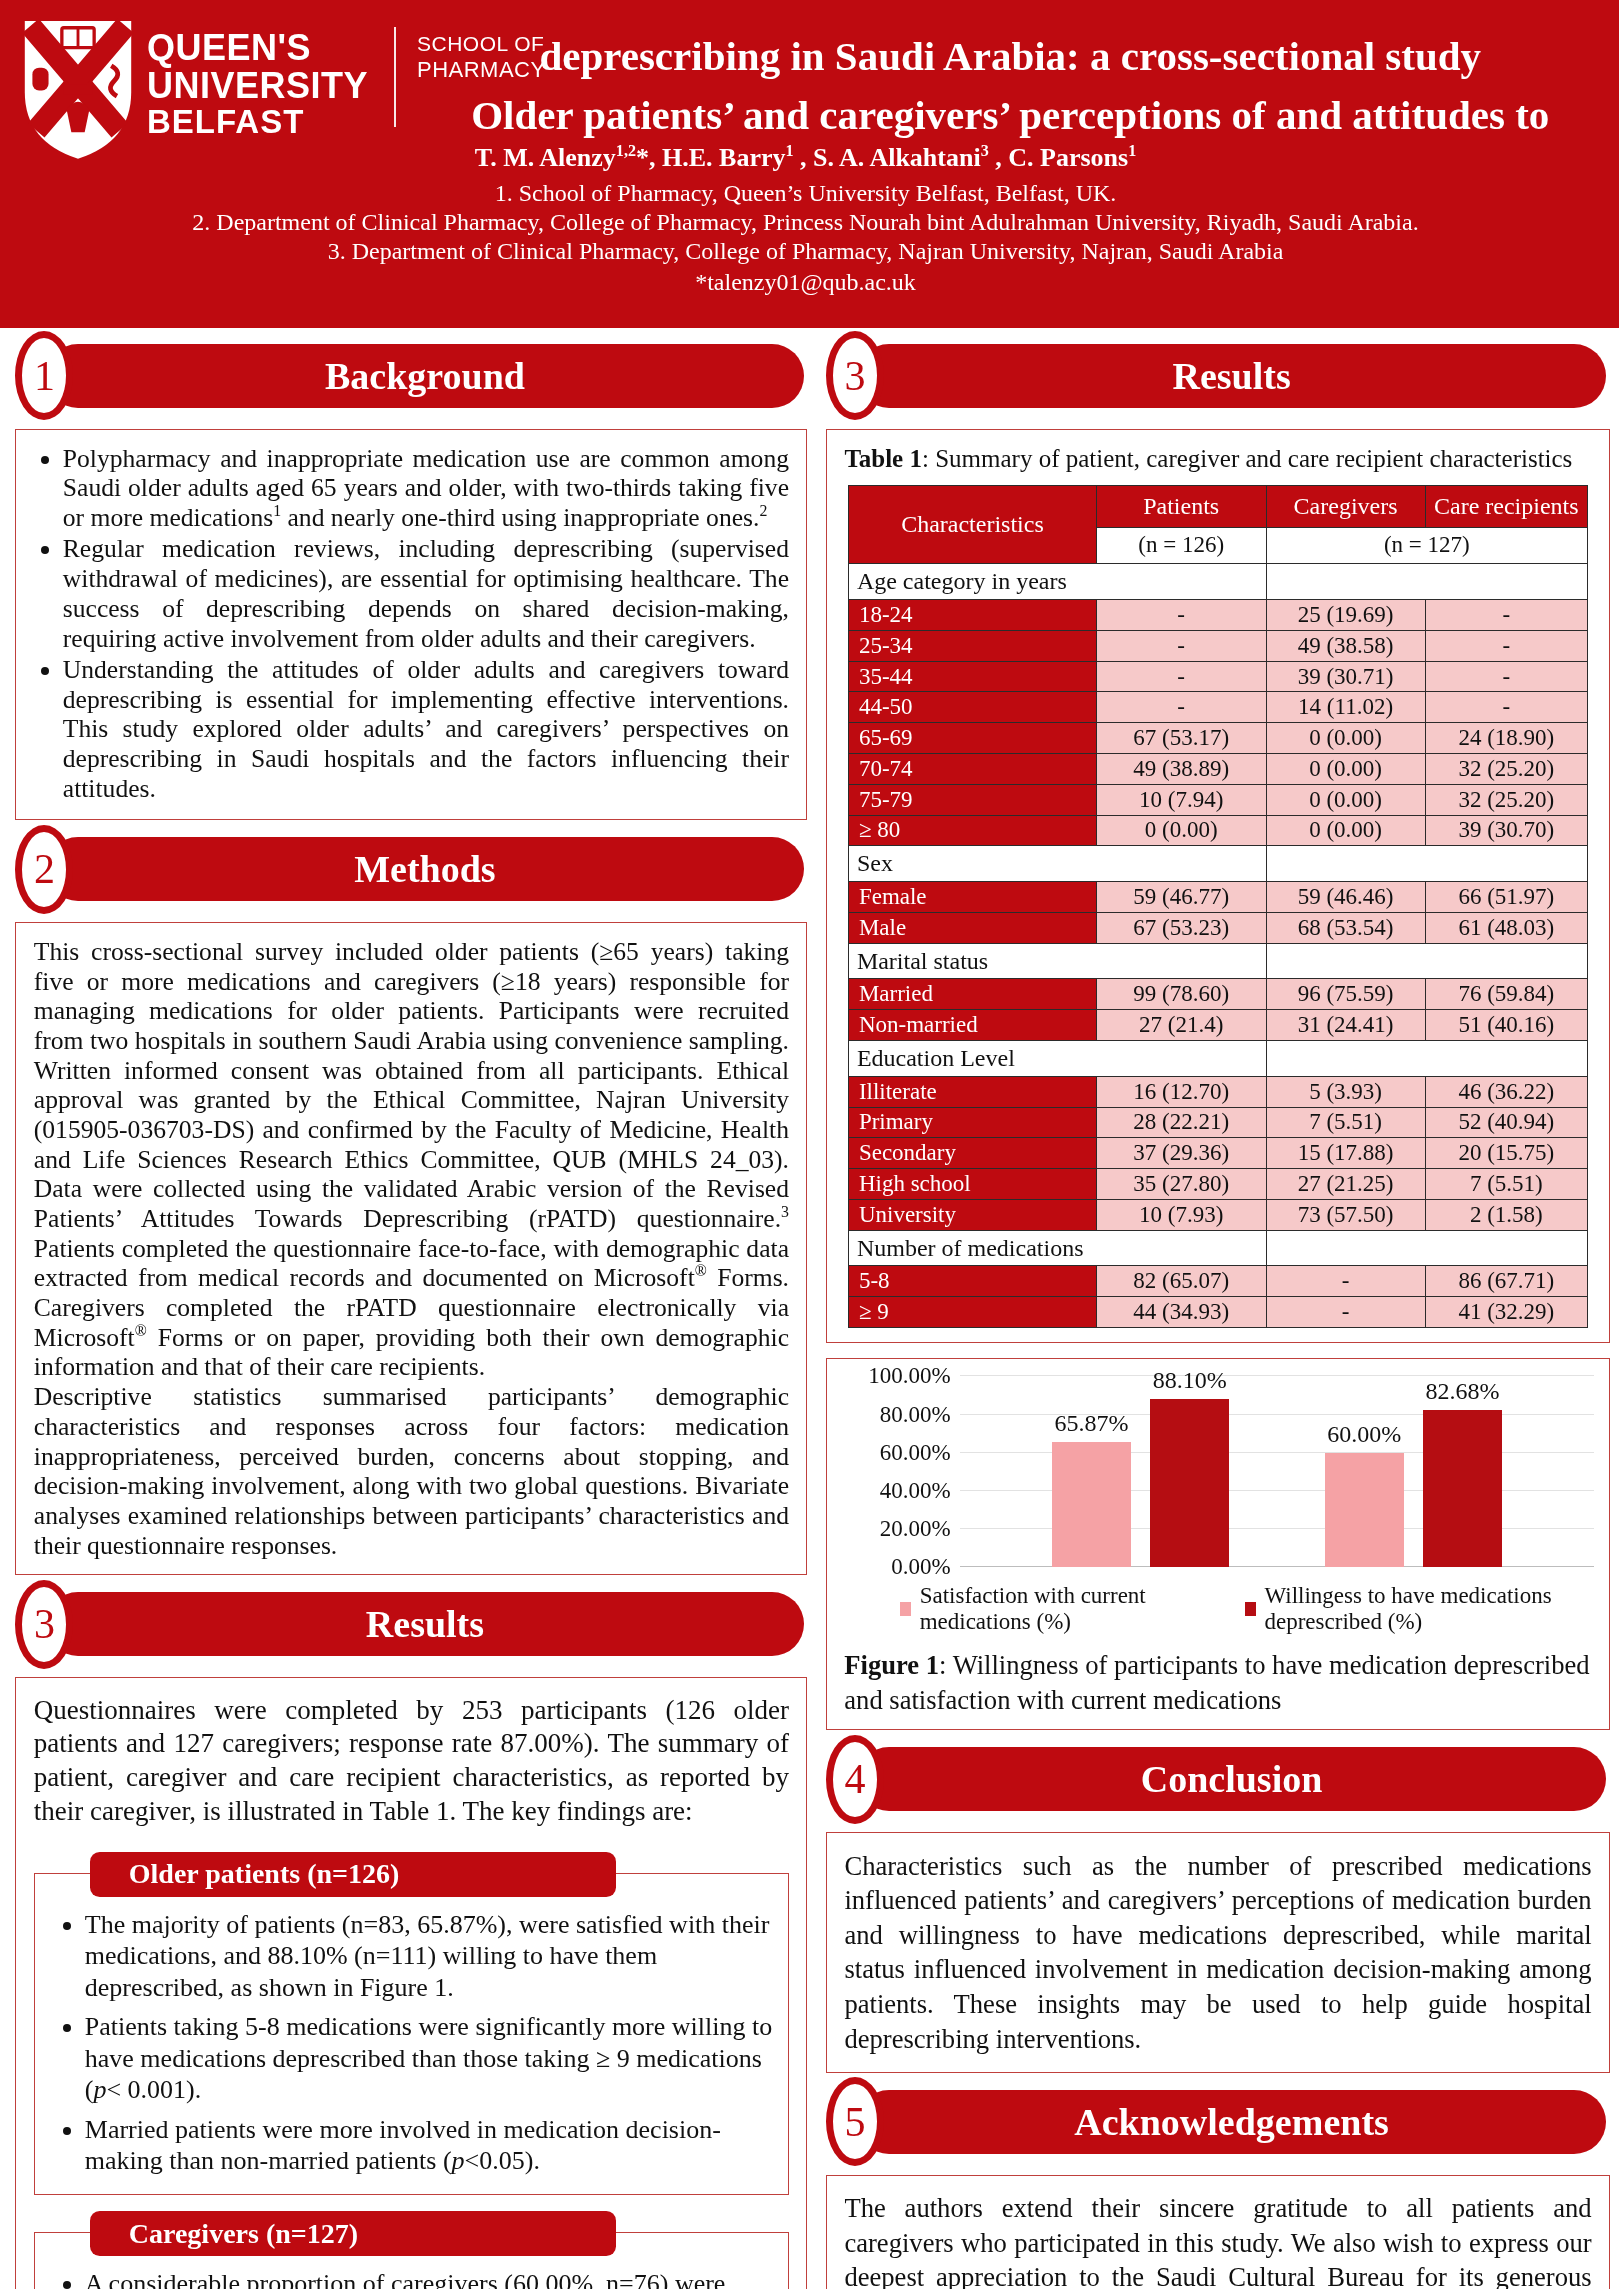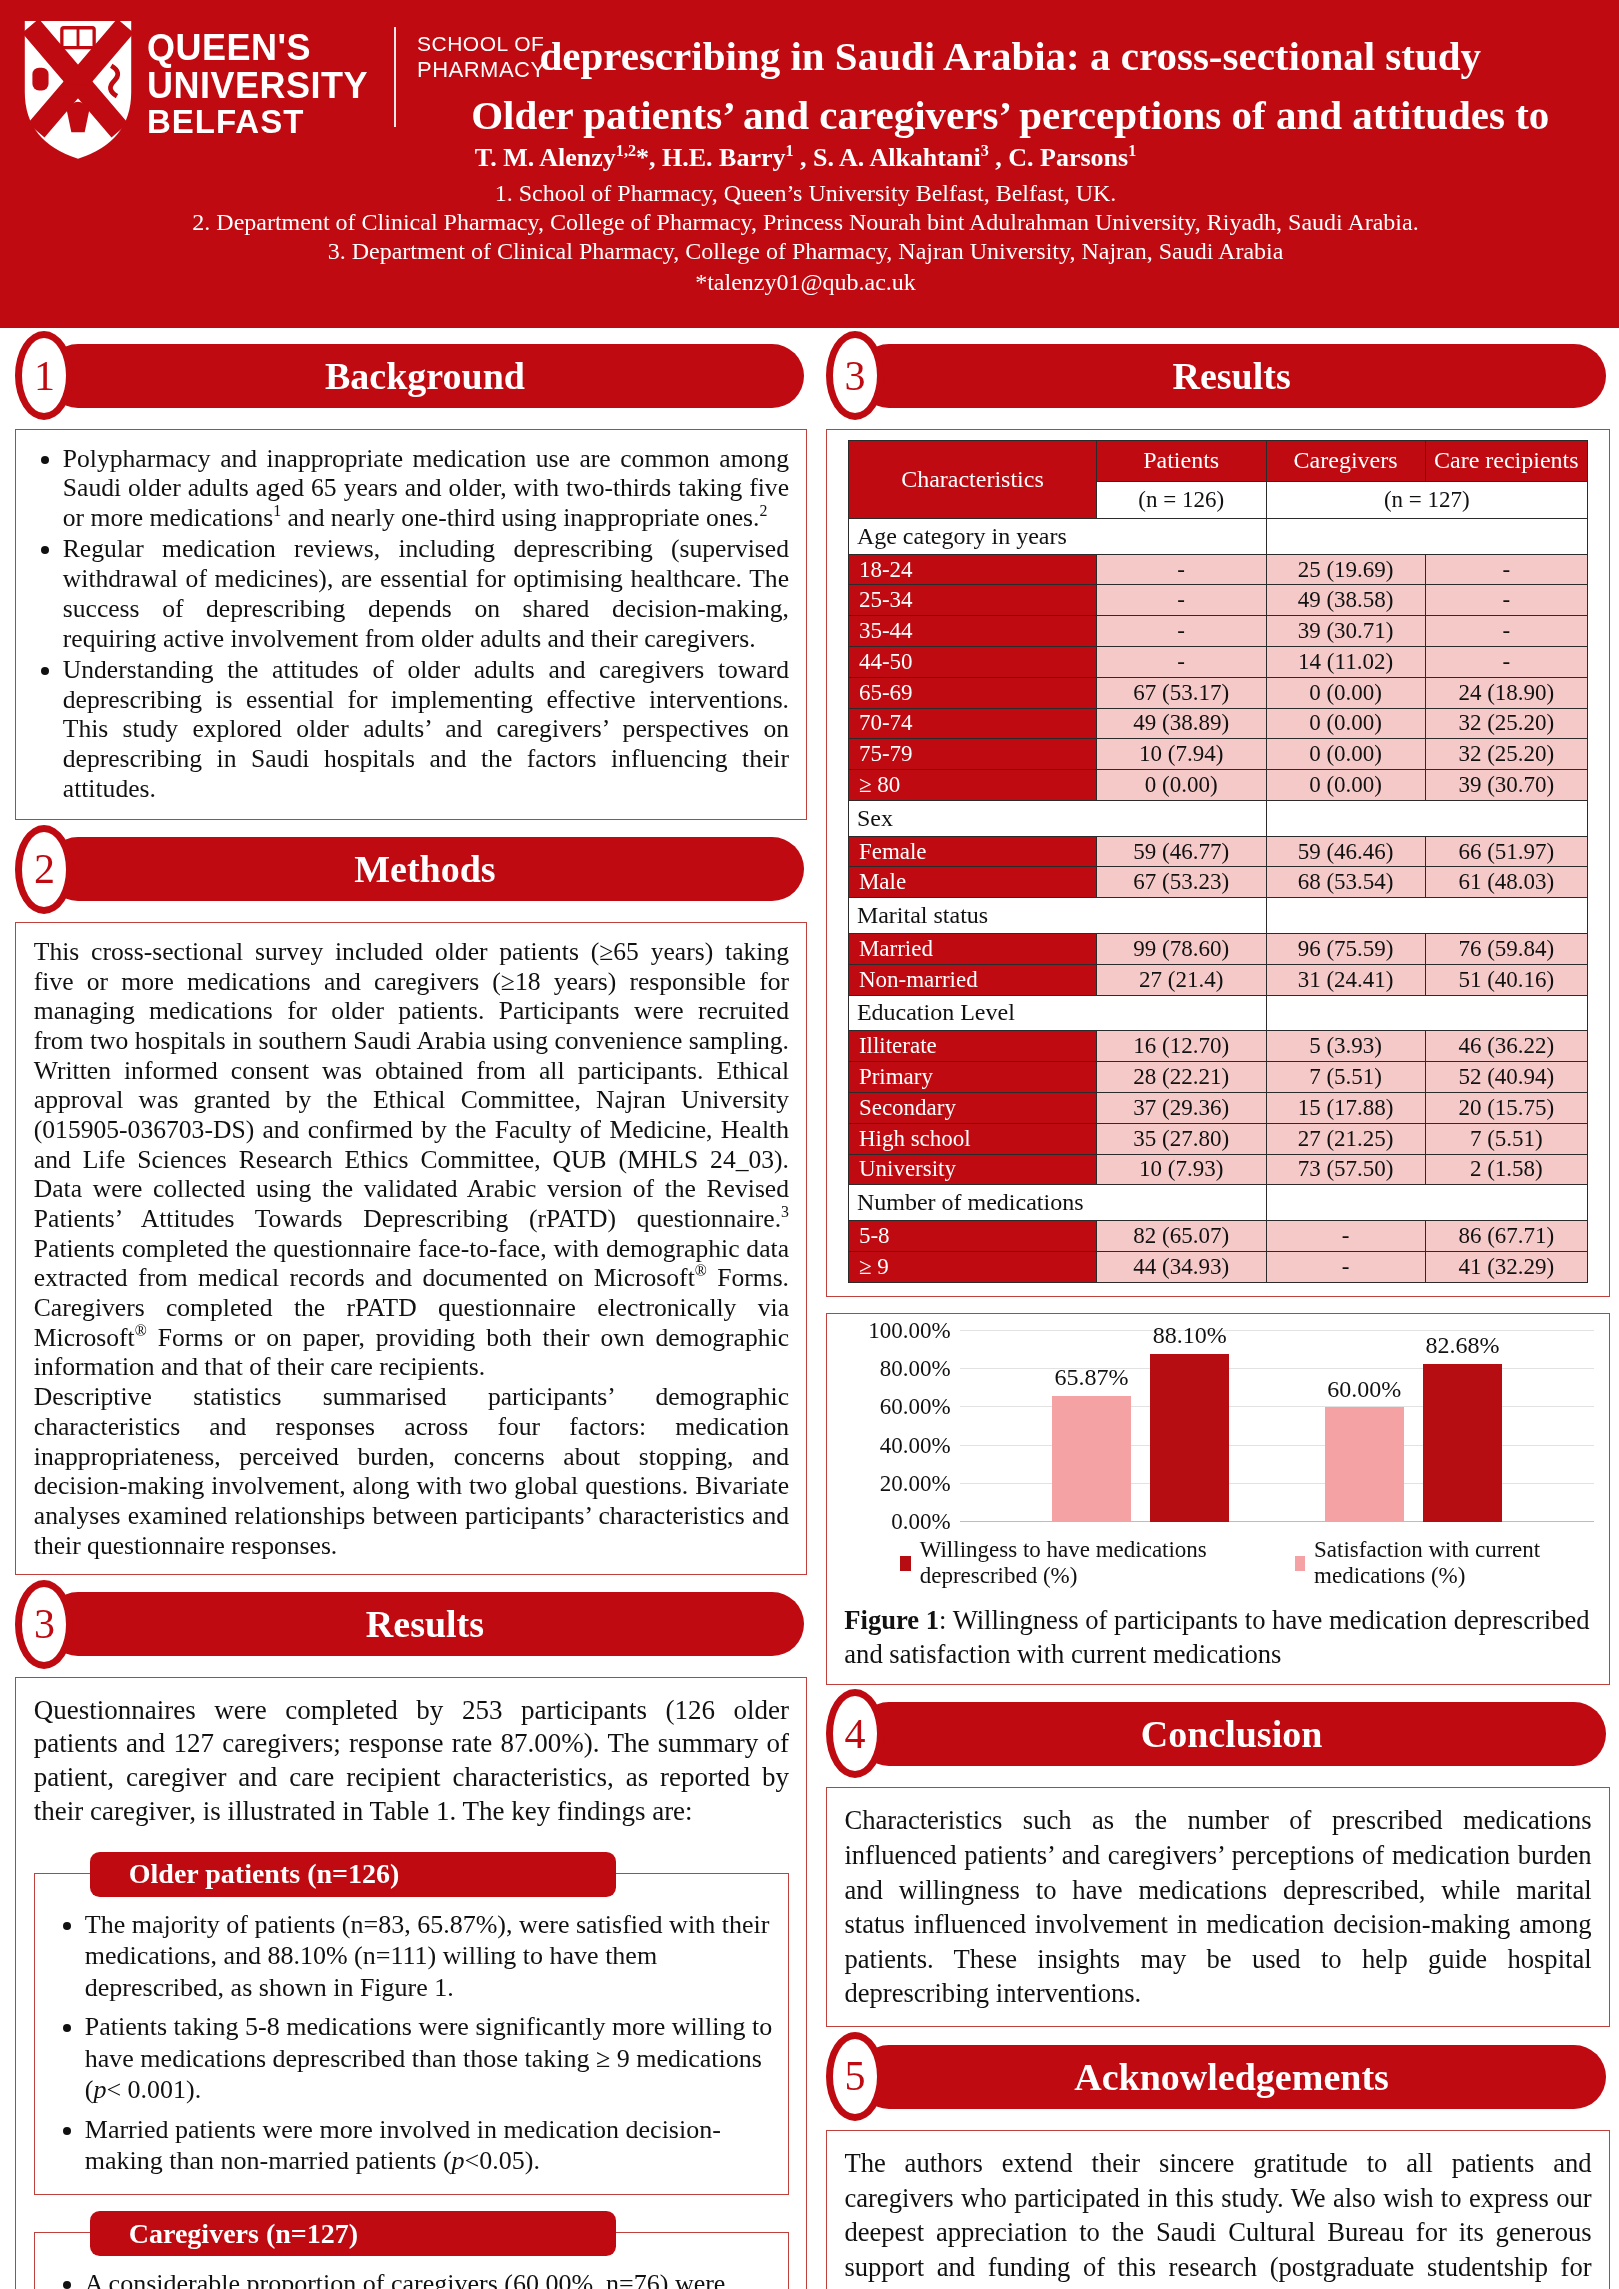--- a/index.html
+++ b/index.html
@@ -201,20 +201,21 @@
   </div>
 
   <div class="col col-right">
 
     <div class="sec">
       <div class="sec-bar">Results</div>
       <div class="badge">3</div>
     </div>
 
     <div class="panel table-panel">
+      <p class="tcaption"><b>Table 1</b><span>: Summary of patient, caregiver and care recipient characteristics</span></p>
       <table>
         <colgroup>
             <col style="width:33.5%">
             <col style="width:23%">
             <col style="width:21.5%">
             <col style="width:22%">
           </colgroup>
         <thead>
           <tr>
             <th class="hdr-char" rowspan="2">Characteristics</th>
@@ -407,26 +408,26 @@
                     <div class="cbar" style="height: 82.68%; background: rgb(181, 13, 18);">
                       <span class="bar-label">82.68%</span>
                     </div>
                   </div>
                 </div>
               </div>
           </div>
         </div>
         <div class="legend" id="legend">
             <span class="legend-item">
+              <span class="swatch" style="background: rgb(245, 162, 165);"></span>
+              <span>Satisfaction with current medications (%)</span>
+            </span>
+            <span class="legend-item">
               <span class="swatch" style="background: rgb(181, 13, 18);"></span>
               <span>Willingess to have medications deprescribed (%)</span>
-            </span>
-            <span class="legend-item">
-              <span class="swatch" style="background: rgb(245, 162, 165);"></span>
-              <span>Satisfaction with current medications (%)</span>
             </span>
           </div>
       </div>
       <p class="fig-caption"><b>Figure 1</b><span>: Willingness of participants to have medication deprescribed and satisfaction with current medications</span></p>
     </div>
 
     <div class="sec" style="margin-top:17.4px;">
       <div class="sec-bar">Conclusion</div>
       <div class="badge">4</div>
     </div>

